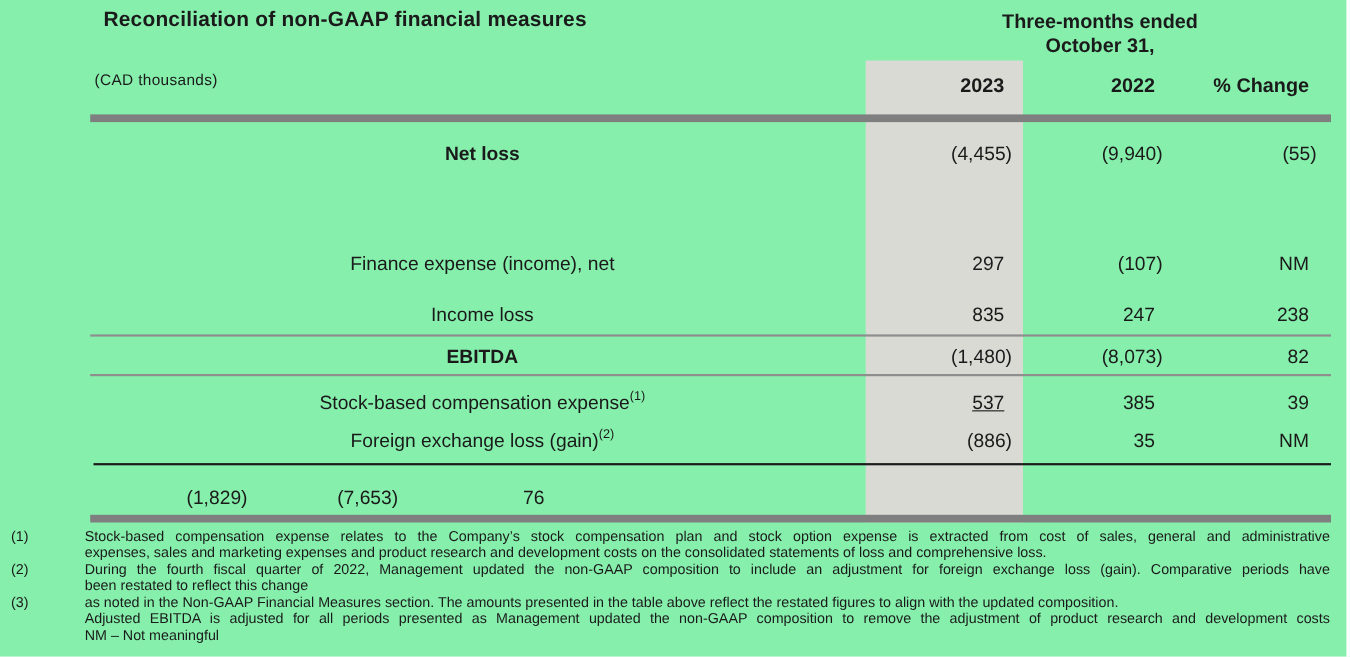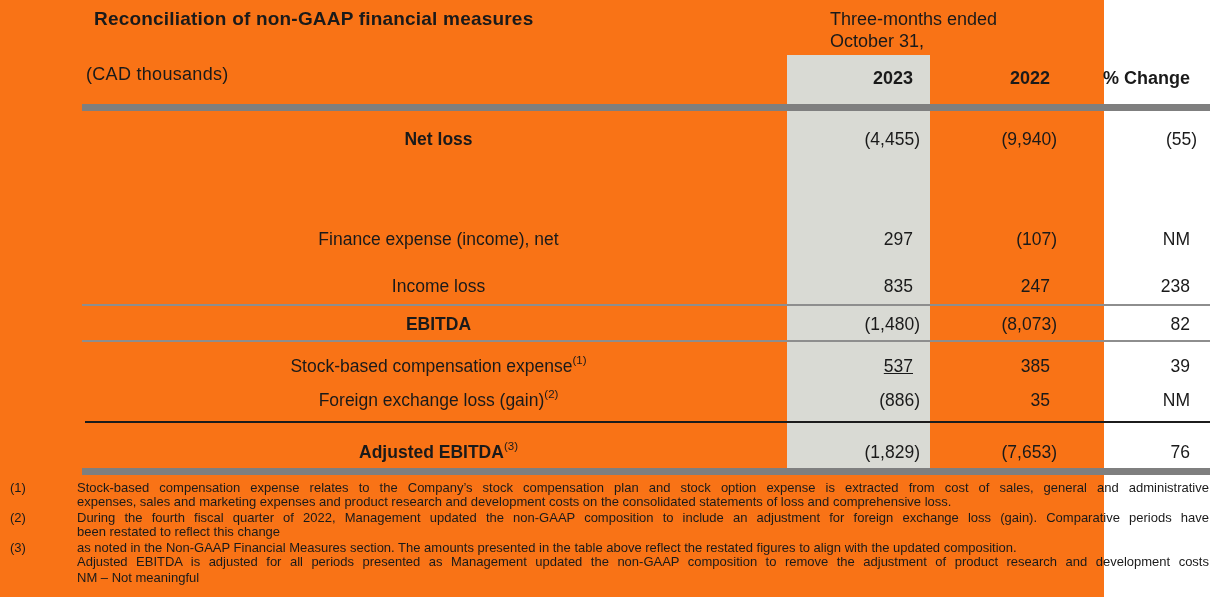--- a/index.html
+++ b/index.html
@@ -1,24 +1,24 @@
 <!DOCTYPE html>
 <html><head>
 <meta charset="utf-8">
 <style>
   * { margin:0; padding:0; box-sizing:border-box; }
   html,body { width:1227px; height:597px; background:#ffffff; overflow:hidden;
               font-family:"Liberation Sans","DejaVu Sans",sans-serif; color:#1a1a1a; }
-  #doc { position:relative; width:1104px; height:597px; background:#f97316; }
+  #doc { position:relative; width:1224px; height:597px; background:#86efac; }
 
   
   .doc-title { position:absolute; left:94px; top:8px; font-size:19px; font-weight:bold; letter-spacing:.2px; }
-  .period-head { position:absolute; left:830px; top:8px; width:340px; text-align:left;
-                 font-size:18px; font-weight:normal; line-height:22px; }
-  .units { position:absolute; left:86px; top:64px; font-size:18px; letter-spacing:.3px; }
+  .period-head { position:absolute; left:830px; top:8px; width:340px; text-align:center;
+                 font-size:18px; font-weight:bold; line-height:22px; }
+  .units { position:absolute; left:86px; top:64px; font-size:14px; letter-spacing:.3px; }
 
   
   .col-shade { position:absolute; left:787px; top:55px; width:143px; height:420px; background:#d9dad4; }
 
   
   .bar  { position:absolute; left:82px; width:1128px; height:7px; background:#7f7f7f; }
   .bar.top { top:104px; }
   .bar.bottom { top:468px; }
   .rule-gray { position:absolute; left:82px; width:1128px; height:2px; background:#8e8e8e; }
   .rule-g1 { top:304px; }
@@ -111,21 +111,20 @@
   </div>
 
   <div class="row" style="top:385px">
     <div class="cell label"><span>Foreign exchange loss (gain)</span><sup class="fn">(2)</sup></div>
     <div class="cell num v23">(886)</div>
     <div class="cell num v22" style="padding-right: 7px;">35</div>
     <div class="cell num chg" style="padding-right: 20px;">NM</div>
   </div>
 
   <div class="row" style="top:437px">
-    <div class="cell label bold"><span>Adjusted EBITDA</span><sup class="fn">(3)</sup></div>
     <div class="cell num v23">(1,829)</div>
     <div class="cell num v22">(7,653)</div>
     <div class="cell num chg" style="padding-right: 20px;">76</div>
   </div>
 
   <div class="footnotes">
     <div class="footnote">
       <div class="fn-label">(1)</div>
       <div class="fn-text">
         <div class="fn-line">Stock-based compensation expense relates to the Company’s stock compensation plan and stock option expense is extracted from cost of sales, general and administrative</div>

